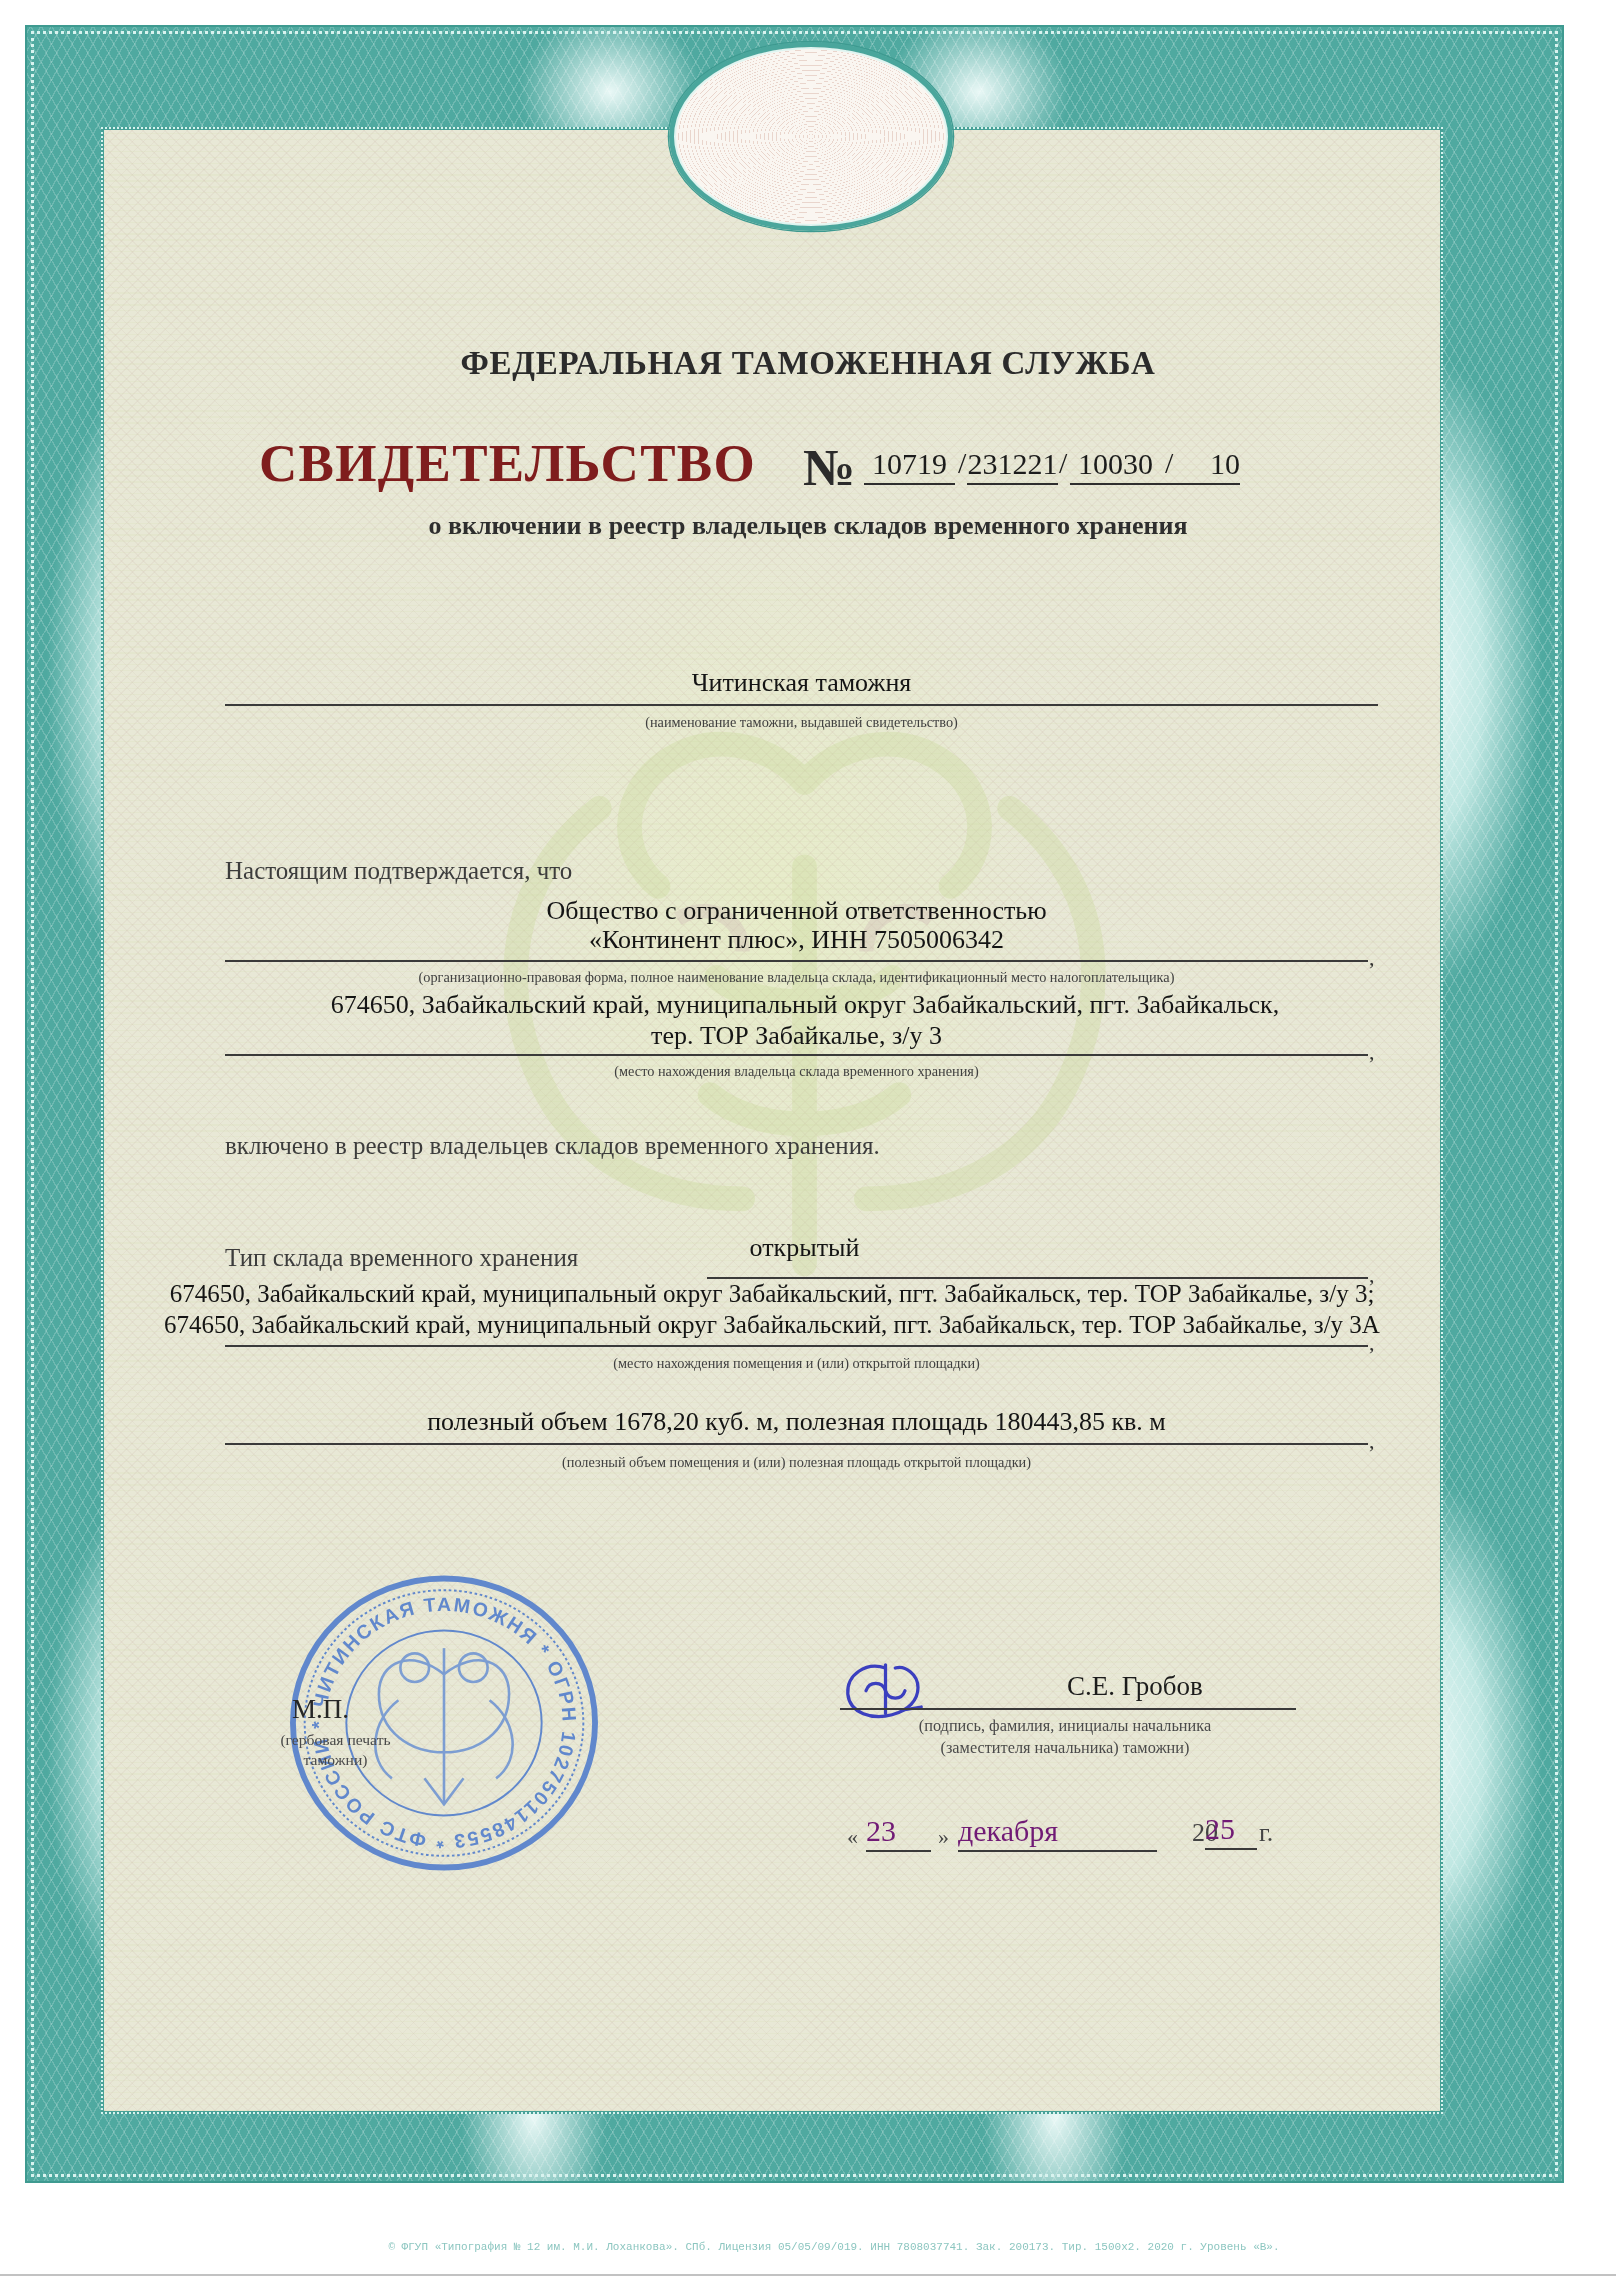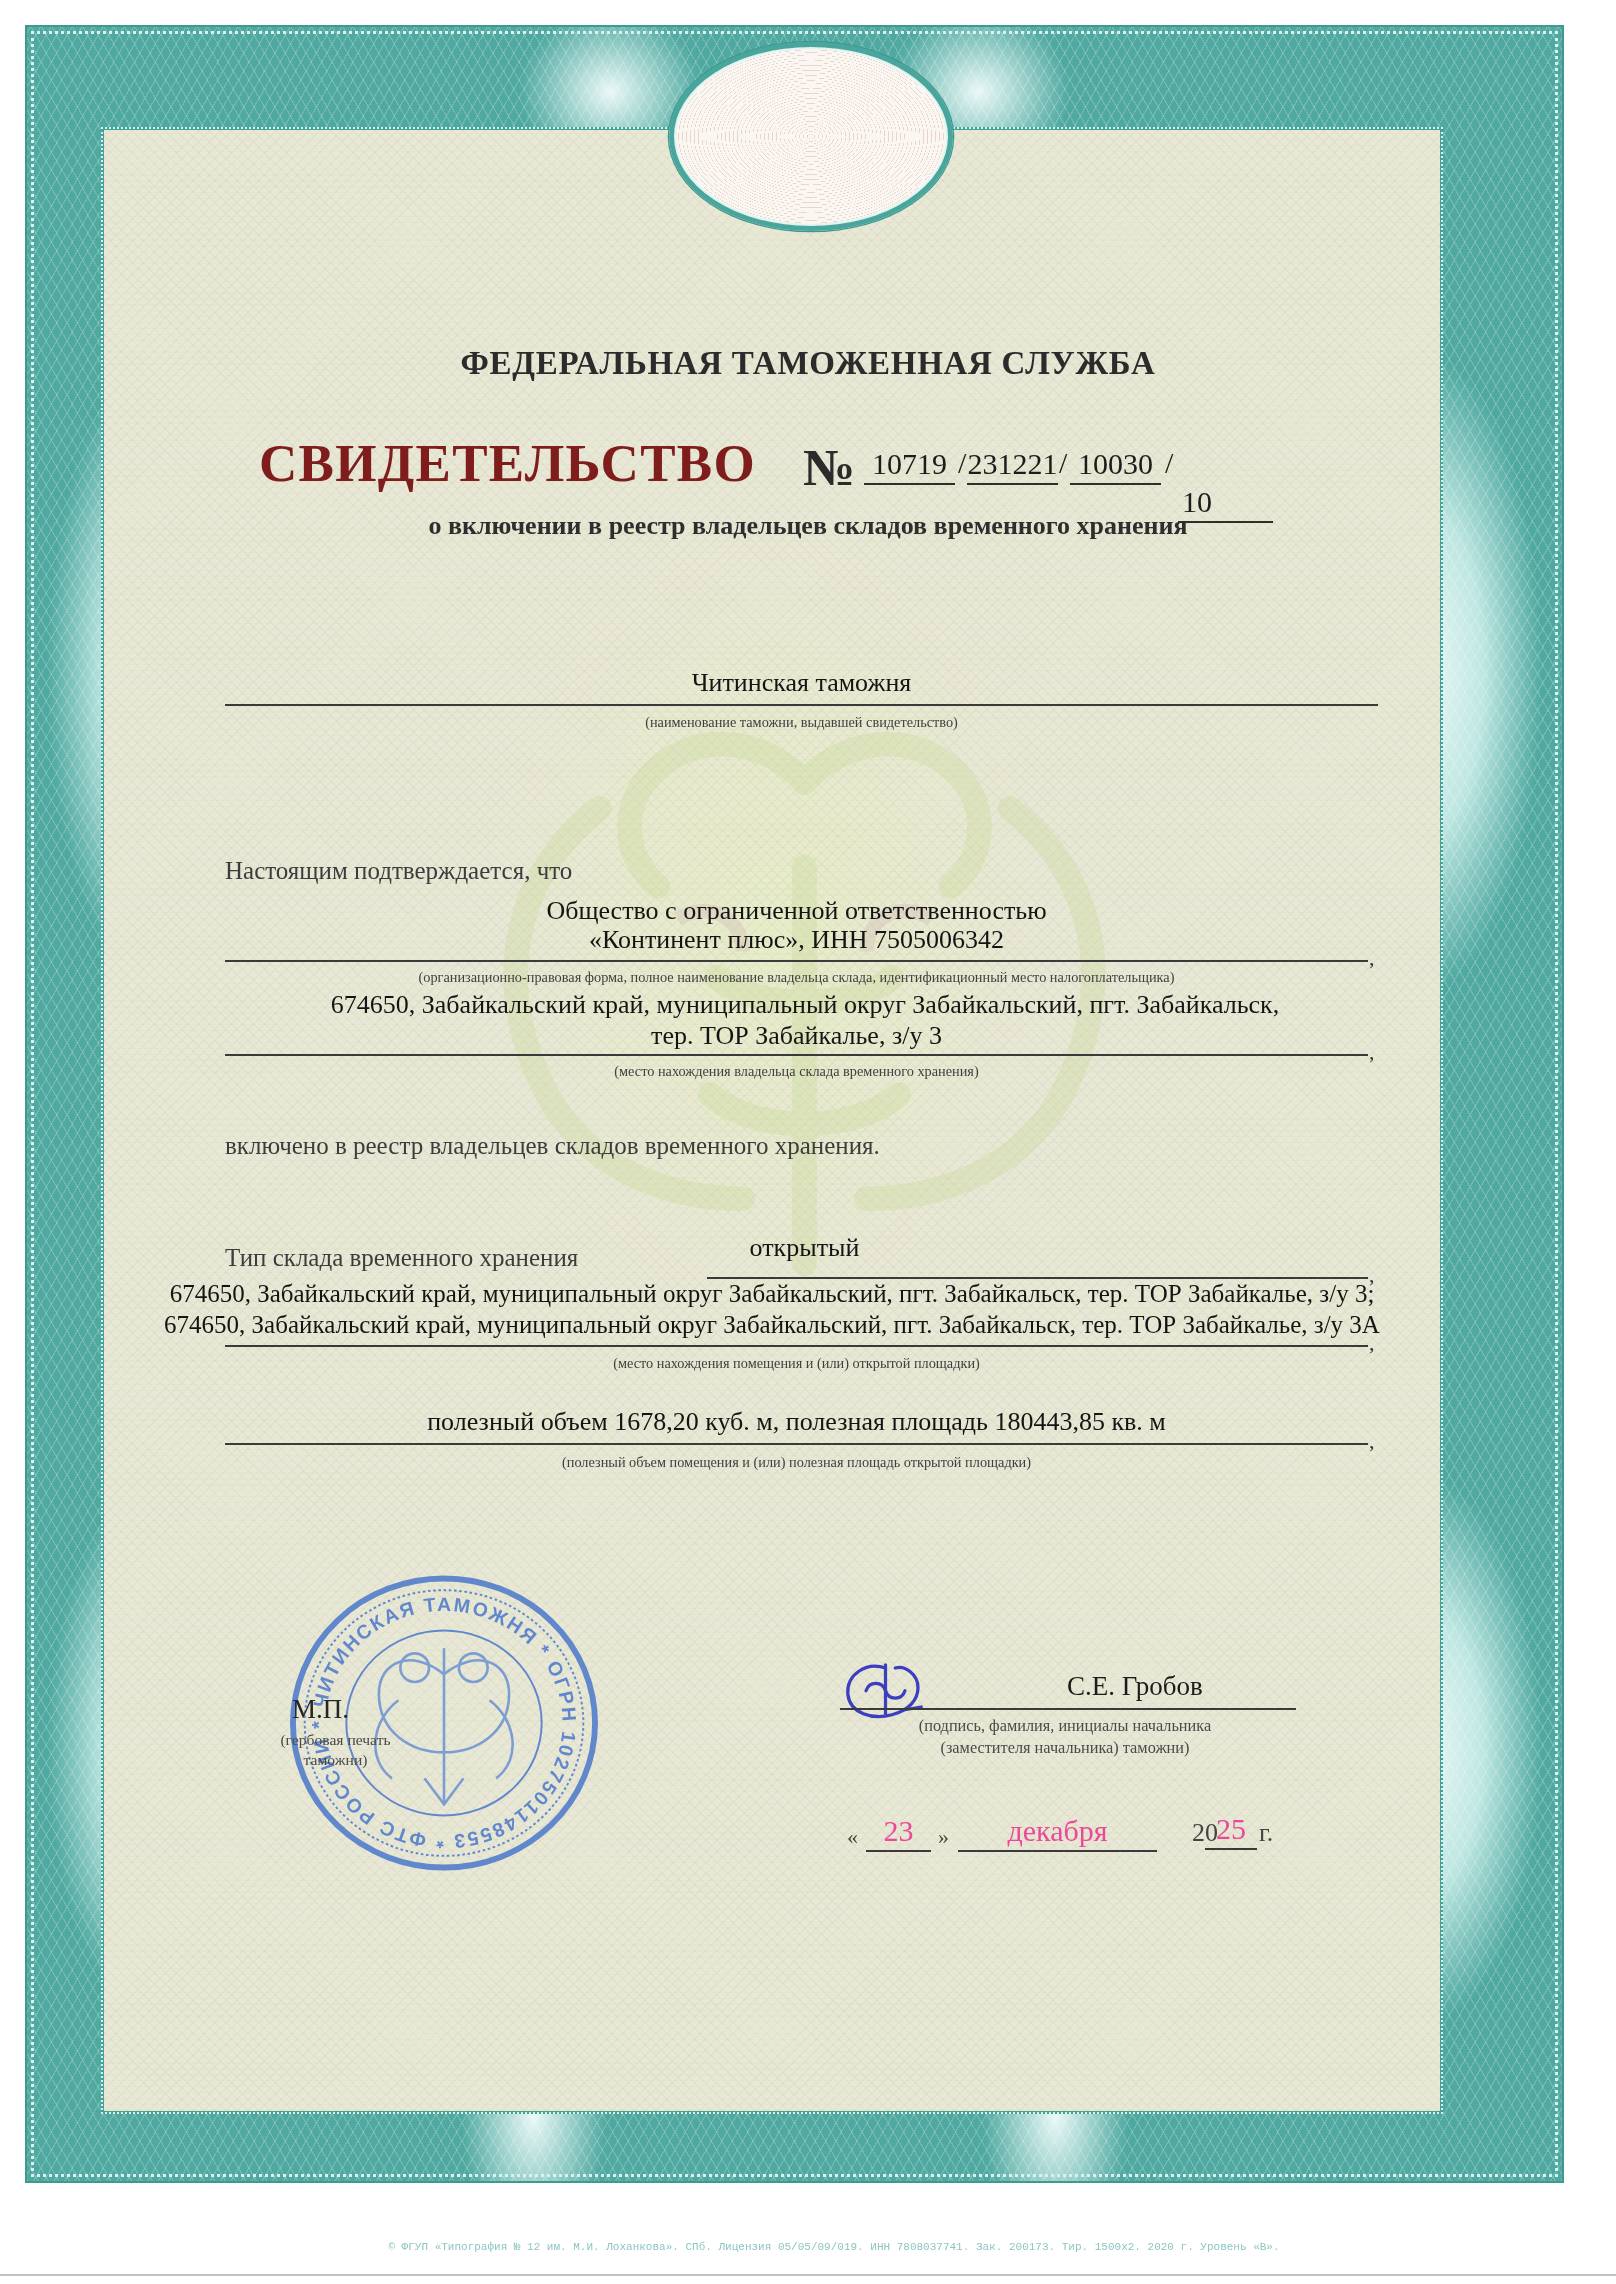--- a/index.html
+++ b/index.html
@@ -92,21 +92,21 @@
   }
   .stamp svg { width: 100%; height: 100%; }
   .mp { position: absolute; left: 292px; top: 1694px; font-size: 27px; color: #262626; }
   .mp-cap { position: absolute; left: 251px; top: 1730px; width: 169px; font-size: 15.6px; color: #4a4a4a; text-align: center; line-height: 19.5px; }
 
   .signature { position: absolute; left: 840px; top: 1655px; width: 91px; height: 72px; }
   .signer { position: absolute; left: 1067px; top: 1671px; font-size: 27px; color: #1c1c1c; }
   .sign-cap { position: absolute; left: 840px; top: 1715px; width: 384px; font-size: 16.3px; color: #4a4a4a; text-align: center; line-height: 22px; }
 
   .date-q { position: absolute; font-size: 22px; color: #444; }
-  .date-field { position: absolute; font-size: 30px; color: #ec4899; text-align: center; border-bottom: 2px solid #3a3a3a; height: 38px; line-height: 38px; }
+  .date-field { position: absolute; font-size: 30px; color: #701a75; text-align: left; border-bottom: 2px solid #3a3a3a; height: 38px; line-height: 38px; }
   .date-static { position: absolute; font-size: 26px; color: #444; }
 
   .imprint {
     position: absolute; left: 0; width: 1616px; top: 2241px; text-align: center;
     font-family: Liberation Mono, monospace; font-size: 11px; color: #8cc6c0; padding-left: 26px;
   }
   .page-shadow { position: absolute; left: 0; top: 2274px; width: 1616px; height: 2px; background: #9a9a9a; opacity: 0.6; }
 </style>
 </head>
 <body>
@@ -135,21 +135,21 @@
 
 <div class="txt agency">ФЕДЕРАЛЬНАЯ ТАМОЖЕННАЯ СЛУЖБА</div>
 <div class="txt cert-word">СВИДЕТЕЛЬСТВО</div>
 <div class="txt numero">№</div>
 <div class="num-field" style="left:864px; width:91px;">10719</div>
 <div class="slash" style="left:958px;">/</div>
 <div class="num-field" style="left:967px; width:91px;">231221</div>
 <div class="slash" style="left:1059px;">/</div>
 <div class="num-field" style="left:1070px; width:91px;">10030</div>
 <div class="slash" style="left:1165px;">/</div>
-<div class="num-field" style="left:1178px; width:91px; text-align:left; padding-left:3.9px;margin-top:38px;">10</div>
+<div class="num-field" style="left:1145px; width:91px; text-align:right; padding-left:3.9px;">10</div>
 <div class="txt subtitle">о включении в реестр владельцев складов временного хранения</div>
 
 <div class="fill" style="left:225px; width:1153px; top:668px;">Читинская таможня</div>
 <div class="line" style="left:225px; width:1153px; top:704px;"></div>
 <div class="caption" style="left:225px; width:1153px; top:714px;">(наименование таможни, выдавшей свидетельство)</div>
 
 <div class="label" style="left:225px; top:857px;">Настоящим подтверждается, что</div>
 <div class="fill" style="left:225px; width:1143px; top:896px;">Общество с ограниченной ответственностью</div>
 <div class="fill" style="left:225px; width:1143px; top:925px;">«Континент плюс», ИНН 7505006342</div>
 <div class="line" style="left:225px; width:1143px; top:960px;"></div>

